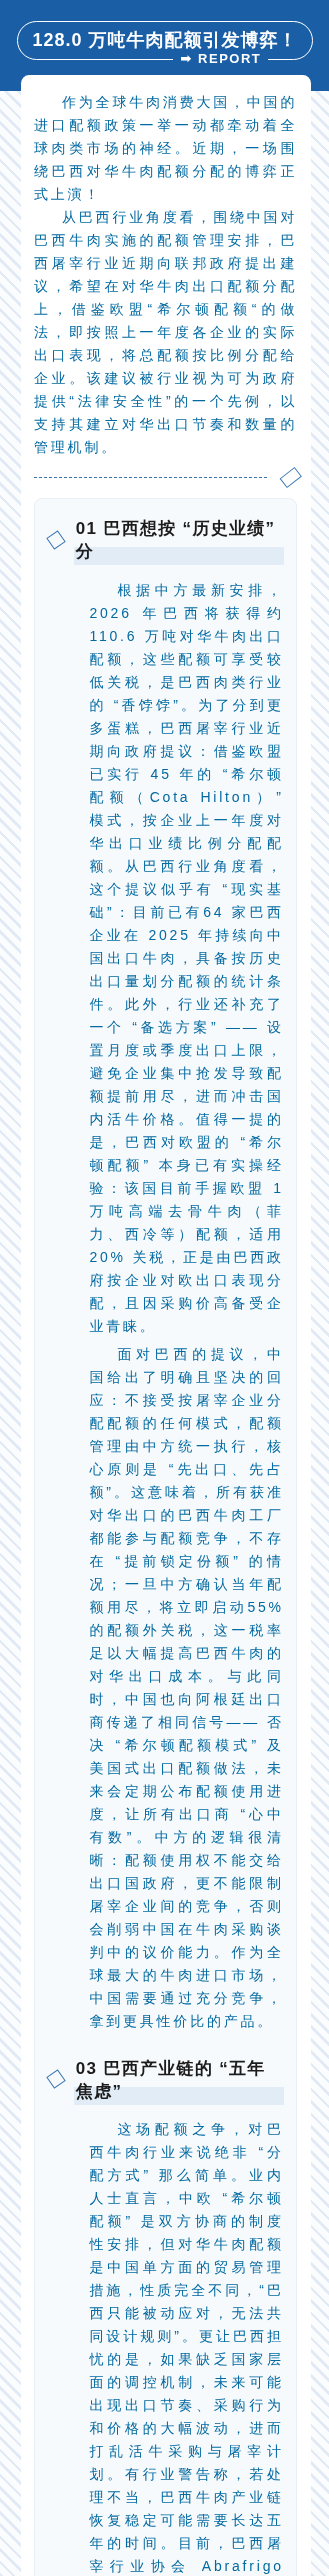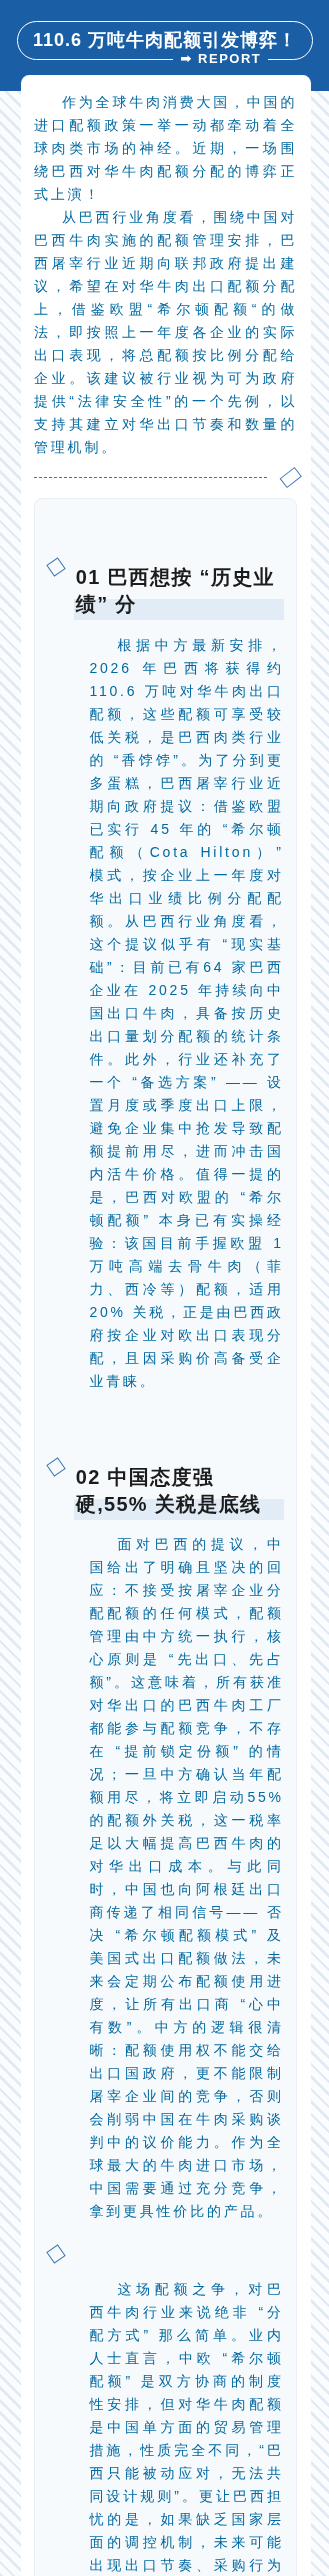--- a/index.html
+++ b/index.html
@@ -104,40 +104,39 @@
     border-radius: 8.2px;
     padding: 18.5px 12.4px 20.6px;
     margin-top: 4.1px;
   }
   .sec-head {
     display: flex; align-items: center;
     margin: 24px 0 13.4px;
   }
   .sec-head.first { margin-top: 0; }
   .sec-title {
-    font-size: 20px;
+    font-size: 17px;
     font-weight: bold;
     color: #1c1c1c;
     letter-spacing: 1.3px;
     background: linear-gradient(to bottom, rgba(0,0,0,0) 62%, #e1ecf7 62%);
     padding: 0 4.1px 2.1px 2.1px;
-    margin-top: 47px;
   }
   .sec-para { margin-bottom: 5.2px; margin-left: 42px; }
 </style>
 </head>
 <body>
 
 <div class="page">
 
   <div class="stripes"></div>
 
   <header class="hero">
     <div class="title-box">
-      <div class="title">110.6 万吨牛肉配额引发博弈！</div>
+      <div class="title">128.0 万吨牛肉配额引发博弈！</div>
     </div>
     <div class="report">
       <span class="arrow">➡</span>
       <span>REPORT</span>
     </div>
   </header>
 
   <main class="card">
 
     <p class="para indent">作为全球牛肉消费大国，中国的进口配额政策一举一动都牵动着全球肉类市场的神经。近期，一场围绕巴西对华牛肉配额分配的博弈正式上演！</p>
@@ -149,28 +148,25 @@
     </div>
 
     <section class="panel">
 
       <div class="sec-head first">
         <span class="diamond head"></span>
         <span class="sec-title">01 巴西想按 “历史业绩” 分</span>
       </div>
       <p class="para indent sec-para">根据中方最新安排，2026 年巴西将获得约110.6 万吨对华牛肉出口配额，这些配额可享受较低关税，是巴西肉类行业的 “香饽饽”。为了分到更多蛋糕，巴西屠宰行业近期向政府提议：借鉴欧盟已实行 45 年的 “希尔顿配额（Cota Hilton）” 模式，按企业上一年度对华出口业绩比例分配配额。从巴西行业角度看，这个提议似乎有 “现实基础”：目前已有64 家巴西企业在 2025 年持续向中国出口牛肉，具备按历史出口量划分配额的统计条件。此外，行业还补充了一个 “备选方案” —— 设置月度或季度出口上限，避免企业集中抢发导致配额提前用尽，进而冲击国内活牛价格。值得一提的是，巴西对欧盟的 “希尔顿配额” 本身已有实操经验：该国目前手握欧盟 1 万吨高端去骨牛肉（菲力、西冷等）配额，适用 20% 关税，正是由巴西政府按企业对欧出口表现分配，且因采购价高备受企业青睐。</p>
 
-      <div class="sec-head">
-        <span class="diamond head"></span>
-        <span class="sec-title">02 中国态度强硬,55% 关税是底线</span>
-      </div>
       <p class="para indent sec-para">面对巴西的提议，中国给出了明确且坚决的回应：不接受按屠宰企业分配配额的任何模式，配额管理由中方统一执行，核心原则是 “先出口、先占额”。这意味着，所有获准对华出口的巴西牛肉工厂都能参与配额竞争，不存在 “提前锁定份额” 的情况；一旦中方确认当年配额用尽，将立即启动55% 的配额外关税，这一税率足以大幅提高巴西牛肉的对华出口成本。与此同时，中国也向阿根廷出口商传递了相同信号—— 否决 “希尔顿配额模式” 及美国式出口配额做法，未来会定期公布配额使用进度，让所有出口商 “心中有数”。中方的逻辑很清晰：配额使用权不能交给出口国政府，更不能限制屠宰企业间的竞争，否则会削弱中国在牛肉采购谈判中的议价能力。作为全球最大的牛肉进口市场，中国需要通过充分竞争，拿到更具性价比的产品。</p>
 
       <div class="sec-head">
         <span class="diamond head"></span>
+        <span class="sec-title">03 巴西产业链的 “五年焦虑”</span>
       </div>
       <p class="para indent sec-para">这场配额之争，对巴西牛肉行业来说绝非 “分配方式” 那么简单。业内人士直言，中欧 “希尔顿配额” 是双方协商的制度性安排，但对华牛肉配额是中国单方面的贸易管理措施，性质完全不同，“巴西只能被动应对，无法共同设计规则”。更让巴西担忧的是，如果缺乏国家层面的调控机制，未来可能出现出口节奏、采购行为和价格的大幅波动，进而打乱活牛采购与屠宰计划。有行业警告称，若处理不当，巴西牛肉产业链恢复稳定可能需要长达五年的时间。目前，巴西屠宰行业协会 Abrafrigo 仍坚持支持 “希尔顿模式”，而肉类出口工业协会 Abiec 则表示已向政府反映关切，企业将遵循联邦政府最终决定。但巴西发展、工业、贸易与服务部及农业部尚未公开回应，决策仍处于讨论阶段。</p>
 
     </section>
 
   </main>
 
 </div>
 
 

